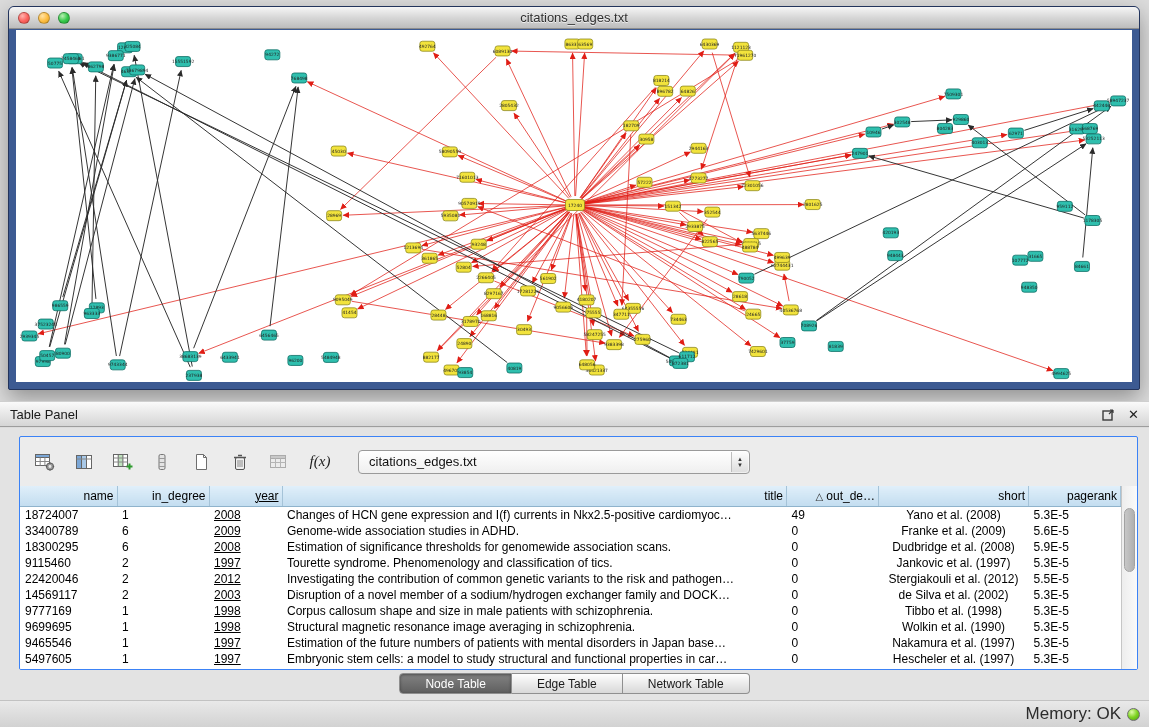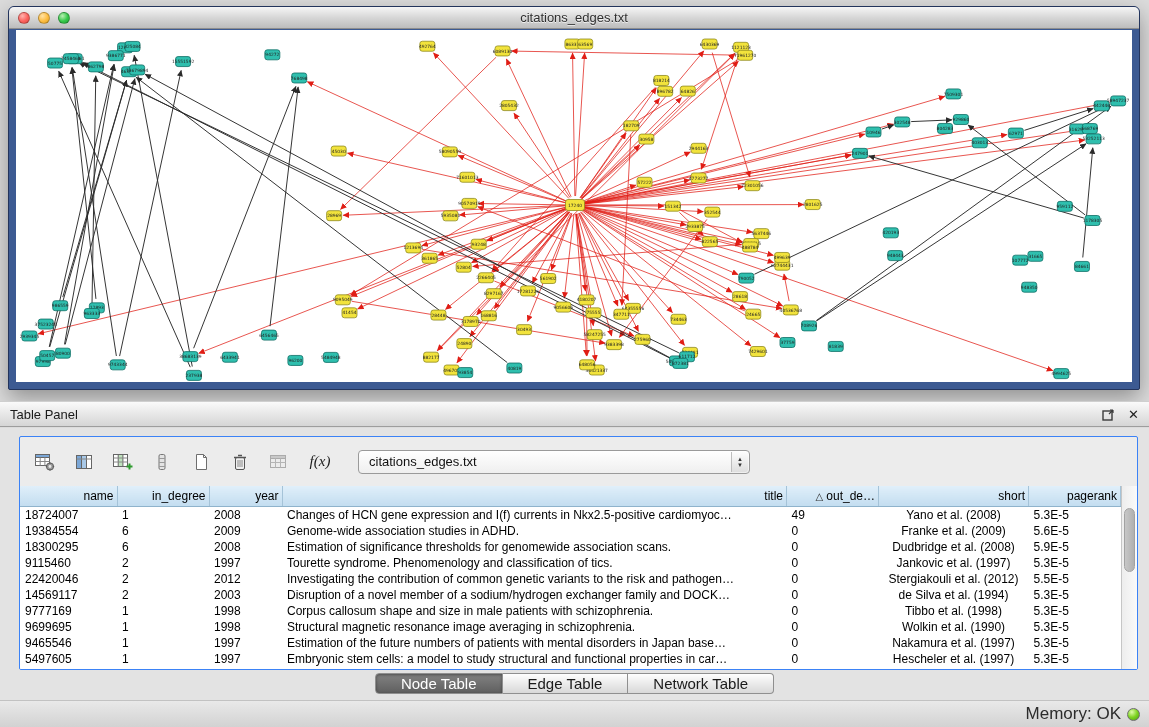--- a/index.html
+++ b/index.html
@@ -94,42 +94,42 @@
     border-right:1px solid #a5c3d8; border-bottom:1px solid #8fb3cc;
     overflow:hidden; white-space:nowrap; padding:0 3px;
   }
   #citation-table td {
     height:16px; font-size:12px; line-height:16px; color:#000;
     padding:0 5px; overflow:hidden; white-space:nowrap; text-overflow:clip;
     background:#fff;
   }
   .col-name { width:97px; }
   .col-in_degree { width:92px; }
-  .col-year { width:73px; }
+  .col-year { width:73px;text-decoration:underline; }
   .col-out_degree { width:92px; }
   .col-short { width:150px; }
   .col-pagerank { width:92px; }
   td.col-short { text-align:center; }
   .sort { font-size:10px; color:#333; margin-right:3px; }
 
   #table-scrollbar {
     width:16px; position:relative;
     border-left:1px solid #c6c6c6;
     background:linear-gradient(to right,#ededed,#fafafa);
   }
   #scrollbar-thumb {
     position:absolute; left:2px; right:2px; top:22px; height:64px;
     border-radius:6px; background:linear-gradient(to right,#c7c7c7,#b0b0b0);
     border:1px solid #a2a2a2;
   }
 
   
   #table-tabs { position:absolute; left:0; right:0; top:245px; height:22px; display:flex; justify-content:center; }
   .seg {
-    height:21px; padding:0 25px; font-size:15px; font-family:inherit;
+    height:21px; padding:0 25px; font-size:12px; font-family:inherit;
     border:1px solid #8f8f8f; border-left-width:0;
     background:linear-gradient(#fefefe,#d8d8d8); color:#1a1a1a;
   }
   .seg:first-child { border-left-width:1px; border-radius:4px 0 0 4px; }
   .seg:last-child { border-radius:0 4px 4px 0; }
   .seg.sel {
     background:linear-gradient(#828282,#5f5f5f); color:#fff;
     box-shadow:inset 0 1px 3px rgba(0,0,0,.4);
   }
 
@@ -904,21 +904,21 @@
               <tr>
                 <td class="col-name">18724007</td>
                 <td class="col-in_degree">1</td>
                 <td class="col-year">2008</td>
                 <td class="col-title">Changes of HCN gene expression and I(f) currents in Nkx2.5-positive cardiomyoc…</td>
                 <td class="col-out_degree">49</td>
                 <td class="col-short">Yano et al. (2008)</td>
                 <td class="col-pagerank">5.3E-5</td>
               </tr>
               <tr>
-                <td class="col-name">19384554</td>
+                <td class="col-name">33400789</td>
                 <td class="col-in_degree">6</td>
                 <td class="col-year">2009</td>
                 <td class="col-title">Genome-wide association studies in ADHD.</td>
                 <td class="col-out_degree">0</td>
                 <td class="col-short">Franke et al. (2009)</td>
                 <td class="col-pagerank">5.6E-5</td>
               </tr>
               <tr>
                 <td class="col-name">18300295</td>
                 <td class="col-in_degree">6</td>
@@ -945,21 +945,21 @@
                 <td class="col-out_degree">0</td>
                 <td class="col-short">Stergiakouli et al. (2012)</td>
                 <td class="col-pagerank">5.5E-5</td>
               </tr>
               <tr>
                 <td class="col-name">14569117</td>
                 <td class="col-in_degree">2</td>
                 <td class="col-year">2003</td>
                 <td class="col-title">Disruption of a novel member of a sodium/hydrogen exchanger family and DOCK…</td>
                 <td class="col-out_degree">0</td>
-                <td class="col-short">de Silva et al. (1994)</td>
+                <td class="col-short">de Silva et al. (2002)</td>
                 <td class="col-pagerank">5.3E-5</td>
               </tr>
               <tr>
                 <td class="col-name">9777169</td>
                 <td class="col-in_degree">1</td>
                 <td class="col-year">1998</td>
                 <td class="col-title">Corpus callosum shape and size in male patients with schizophrenia.</td>
                 <td class="col-out_degree">0</td>
                 <td class="col-short">Tibbo et al. (1998)</td>
                 <td class="col-pagerank">5.3E-5</td>

